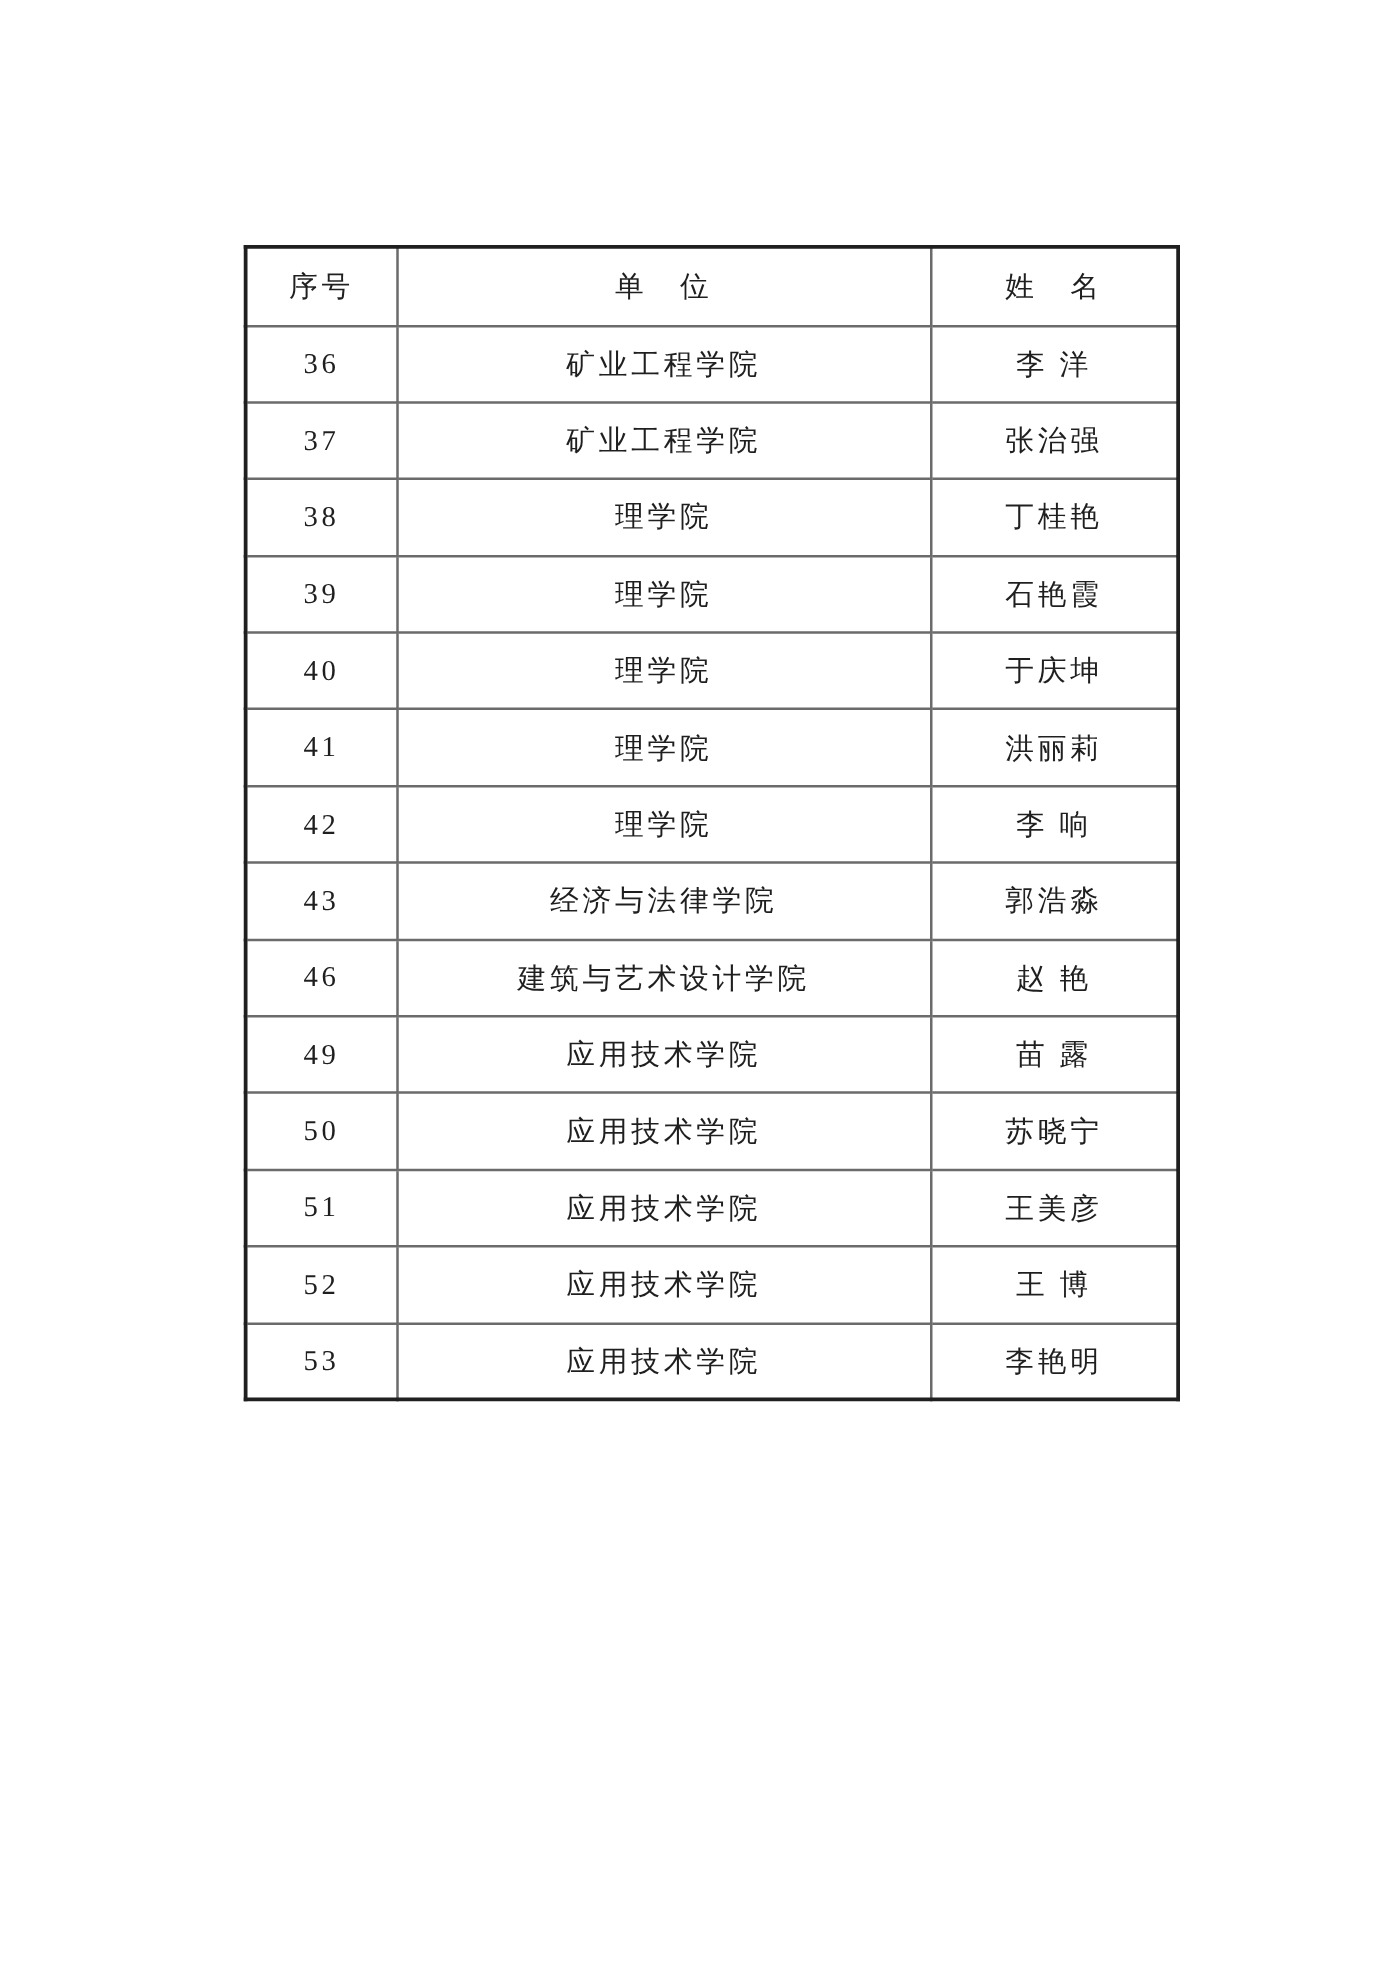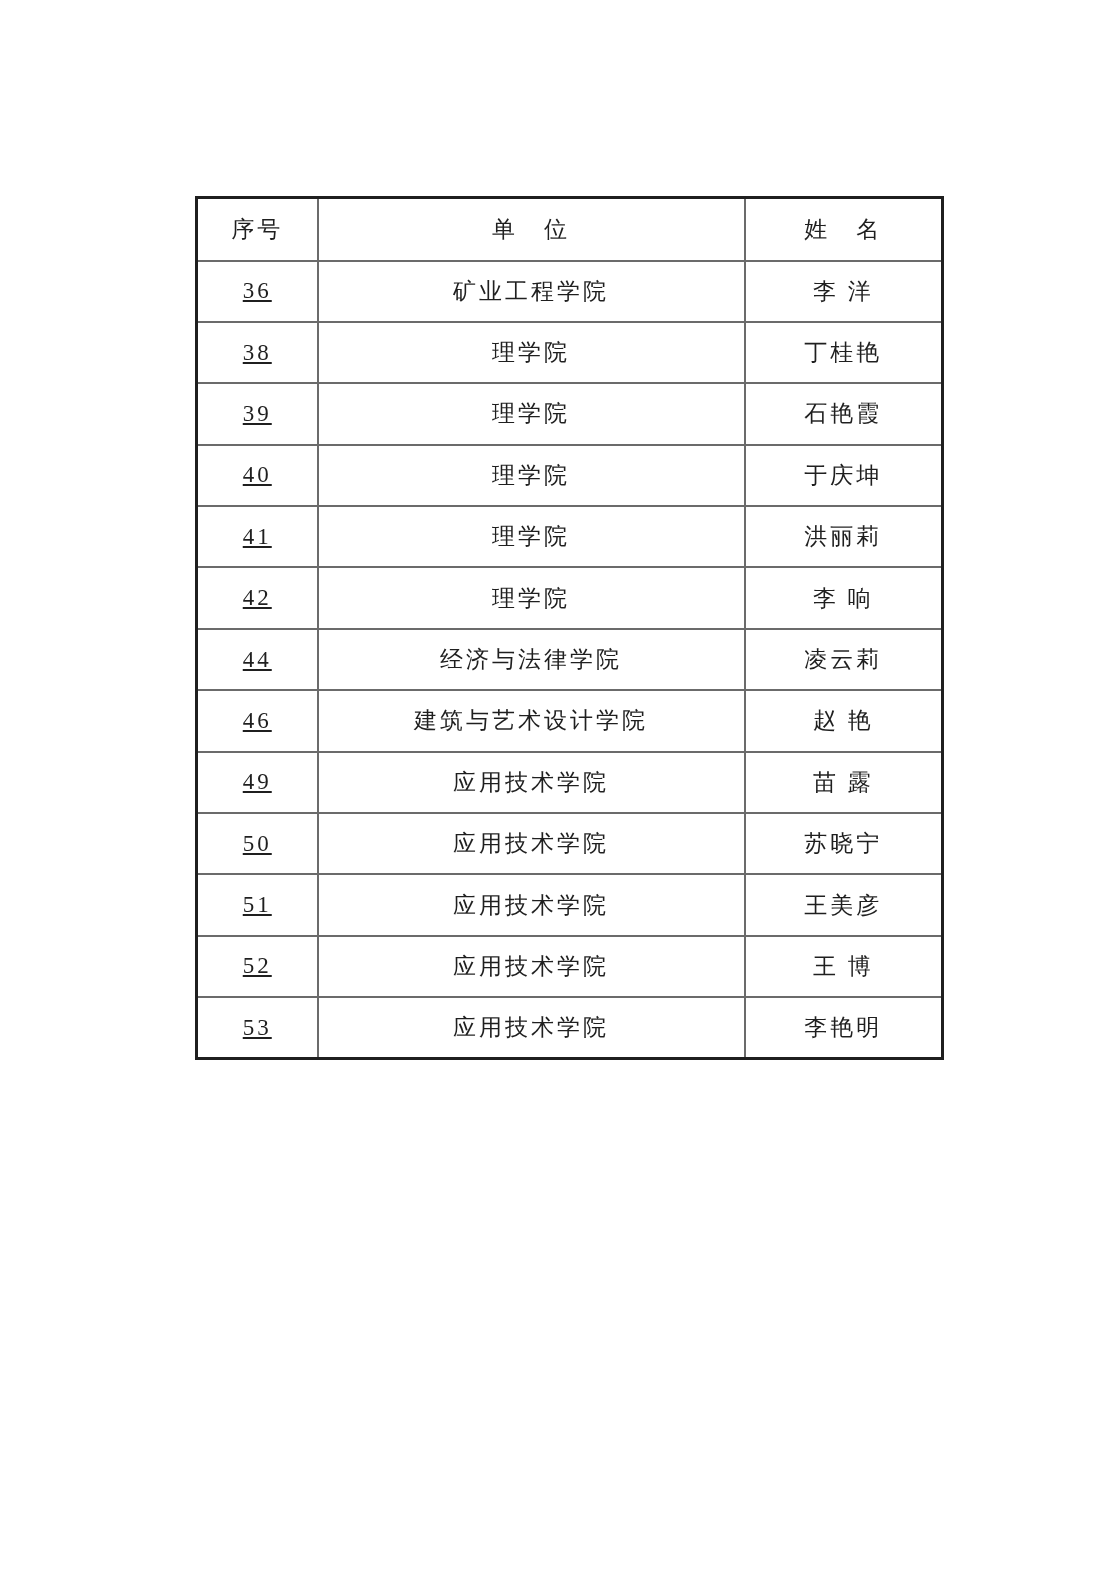--- a/index.html
+++ b/index.html
@@ -33,21 +33,21 @@
     font-size: 23px;
     font-weight: normal;
     letter-spacing: 3px;
     color: #1f1f1f;
     padding: 0;
     overflow: hidden;
     white-space: nowrap;
   }
   table.roster thead tr { height: 63px; }
   table.roster tbody tr { height: 61.4px; }
-  td.cell-no { letter-spacing: 1px; font-size: 24px; text-decoration: underline; }
+  td.cell-no { letter-spacing: 1px; font-size: 24px; }
   .page-footer {
     position: absolute;
     top: 1424px;
     right: 159px;
     font-size: 25px;
     letter-spacing: 2px;
     color: #111111;
     white-space: nowrap;
   }
 </style>
@@ -69,20 +69,25 @@
         <th>姓　名</th>
       </tr>
     </thead>
     <tbody>
         <tr>
           <td class="cell-no">36</td>
           <td class="cell-unit">矿业工程学院</td>
           <td class="cell-name">李 洋</td>
         </tr>
         <tr>
+          <td class="cell-no">37</td>
+          <td class="cell-unit">矿业工程学院</td>
+          <td class="cell-name">张治强</td>
+        </tr>
+        <tr>
           <td class="cell-no">38</td>
           <td class="cell-unit">理学院</td>
           <td class="cell-name">丁桂艳</td>
         </tr>
         <tr>
           <td class="cell-no">39</td>
           <td class="cell-unit">理学院</td>
           <td class="cell-name">石艳霞</td>
         </tr>
         <tr>
@@ -94,23 +99,23 @@
           <td class="cell-no">41</td>
           <td class="cell-unit">理学院</td>
           <td class="cell-name">洪丽莉</td>
         </tr>
         <tr>
           <td class="cell-no">42</td>
           <td class="cell-unit">理学院</td>
           <td class="cell-name">李 响</td>
         </tr>
         <tr>
-          <td class="cell-no">44</td>
+          <td class="cell-no">43</td>
           <td class="cell-unit">经济与法律学院</td>
-          <td class="cell-name">凌云莉</td>
+          <td class="cell-name">郭浩淼</td>
         </tr>
         <tr>
           <td class="cell-no">46</td>
           <td class="cell-unit">建筑与艺术设计学院</td>
           <td class="cell-name">赵 艳</td>
         </tr>
         <tr>
           <td class="cell-no">49</td>
           <td class="cell-unit">应用技术学院</td>
           <td class="cell-name">苗 露</td>

